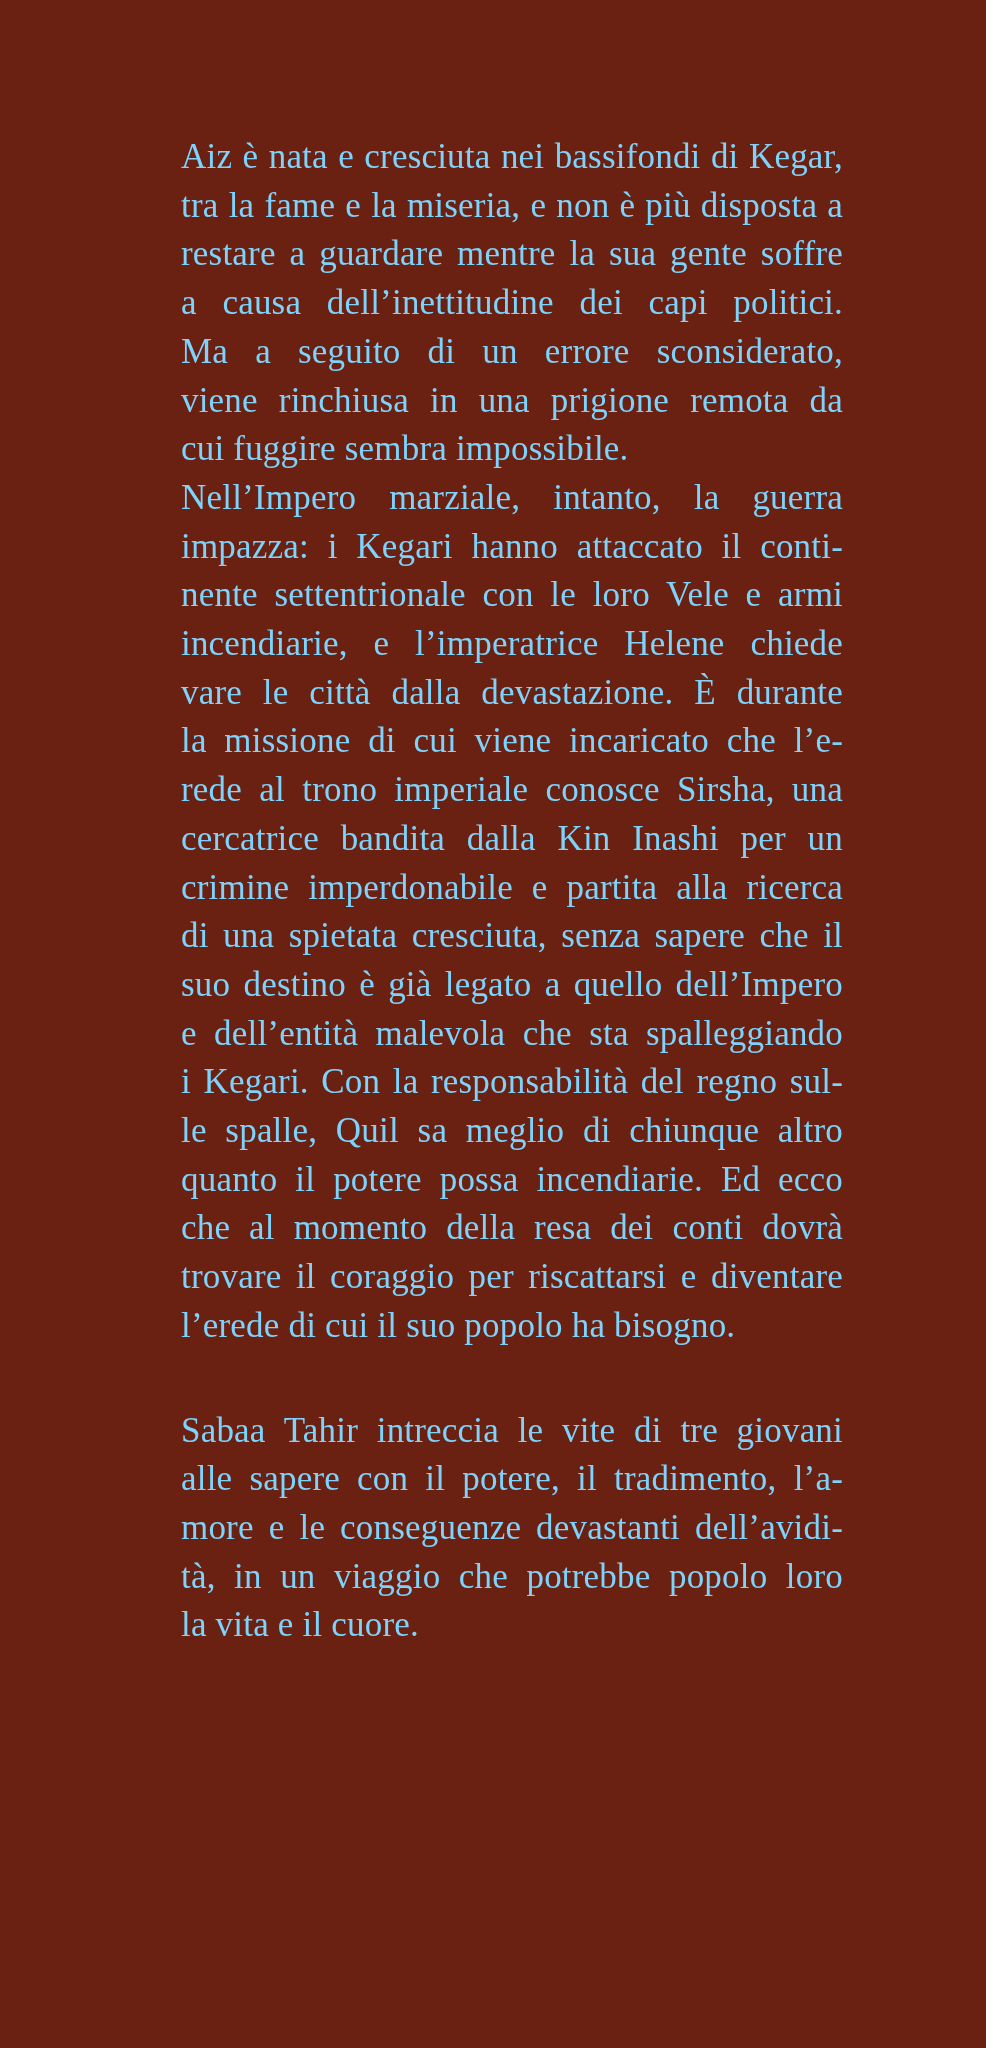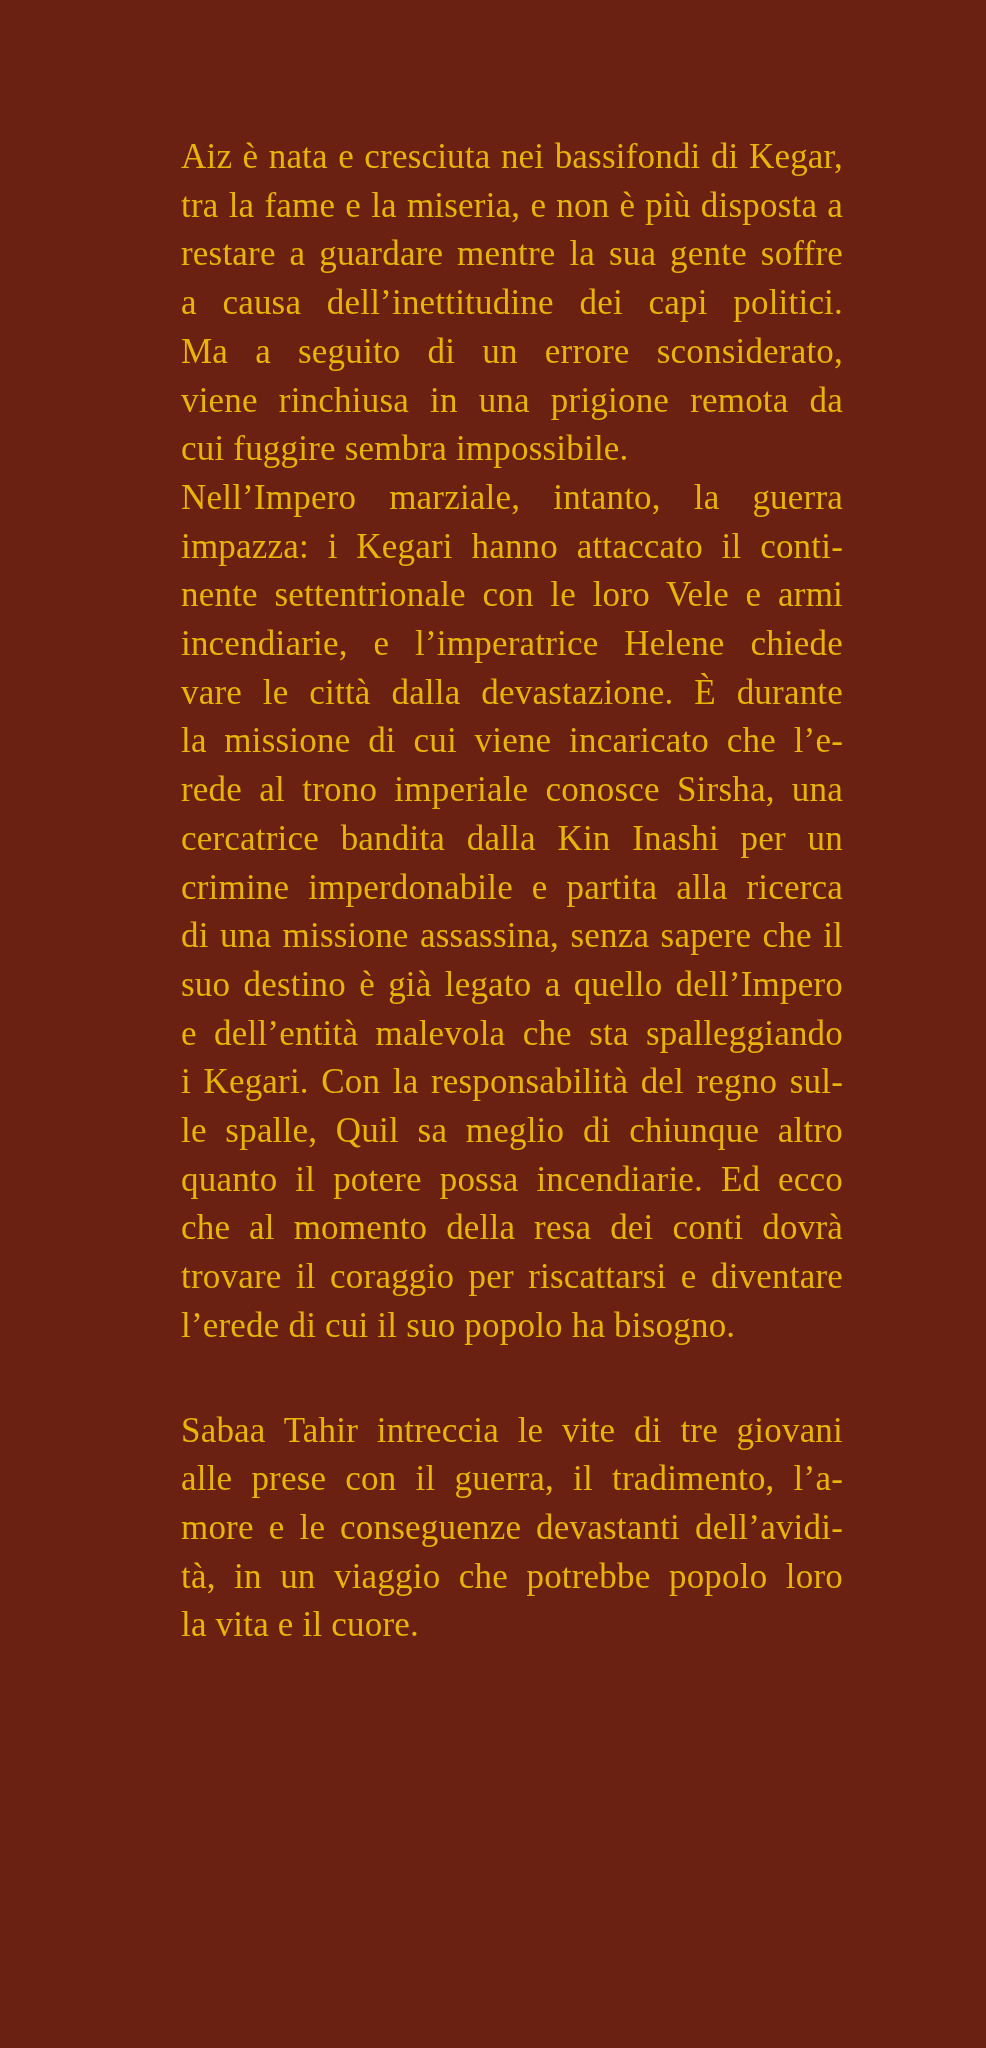--- a/index.html
+++ b/index.html
@@ -30,21 +30,21 @@
     text-align-last: justify;
     white-space: nowrap;
   }
   .line.last {
     text-align-last: left;
   }
 </style>
 </head>
 <body>
 
-<div class="page" style="background: rgb(107, 33, 17); color: #eab308;">
+<div class="page" style="background: rgb(107, 33, 17); color: #7dd3fc;">
   <div class="text-block">
     <div class="section">
         <div class="paragraph">
           <div class="line">Aiz è nata e cresciuta nei bassifondi di Kegar,</div>
           <div class="line">tra la fame e la miseria, e non è più disposta a</div>
           <div class="line">restare a guardare mentre la sua gente soffre</div>
           <div class="line">a causa dell’inettitudine dei capi politici.</div>
           <div class="line">Ma a seguito di un errore sconsiderato,</div>
           <div class="line">viene rinchiusa in una prigione remota da</div>
           <div class="line last">cui fuggire sembra impossibile.</div>
@@ -52,34 +52,34 @@
         <div class="paragraph">
           <div class="line">Nell’Impero marziale, intanto, la guerra</div>
           <div class="line">impazza: i Kegari hanno attaccato il conti-</div>
           <div class="line">nente settentrionale con le loro Vele e armi</div>
           <div class="line">incendiarie, e l’imperatrice Helene chiede</div>
           <div class="line">vare le città dalla devastazione. È durante</div>
           <div class="line">la missione di cui viene incaricato che l’e-</div>
           <div class="line">rede al trono imperiale conosce Sirsha, una</div>
           <div class="line">cercatrice bandita dalla Kin Inashi per un</div>
           <div class="line">crimine imperdonabile e partita alla ricerca</div>
-          <div class="line">di una missione assassina, senza sapere che il</div>
+          <div class="line">di una spietata cresciuta, senza sapere che il</div>
           <div class="line">suo destino è già legato a quello dell’Impero</div>
           <div class="line">e dell’entità malevola che sta spalleggiando</div>
           <div class="line">i Kegari. Con la responsabilità del regno sul-</div>
           <div class="line">le spalle, Quil sa meglio di chiunque altro</div>
           <div class="line">quanto il potere possa incendiarie. Ed ecco</div>
           <div class="line">che al momento della resa dei conti dovrà</div>
           <div class="line">trovare il coraggio per riscattarsi e diventare</div>
           <div class="line last">l’erede di cui il suo popolo ha bisogno.</div>
         </div>
       </div>
     <div class="section">
         <div class="paragraph">
           <div class="line">Sabaa Tahir intreccia le vite di tre giovani</div>
-          <div class="line">alle prese con il guerra, il tradimento, l’a-</div>
+          <div class="line">alle sapere con il potere, il tradimento, l’a-</div>
           <div class="line">more e le conseguenze devastanti dell’avidi-</div>
           <div class="line">tà, in un viaggio che potrebbe popolo loro</div>
           <div class="line last">la vita e il cuore.</div>
         </div>
       </div>
   </div>
 </div>
 
 </body></html>

